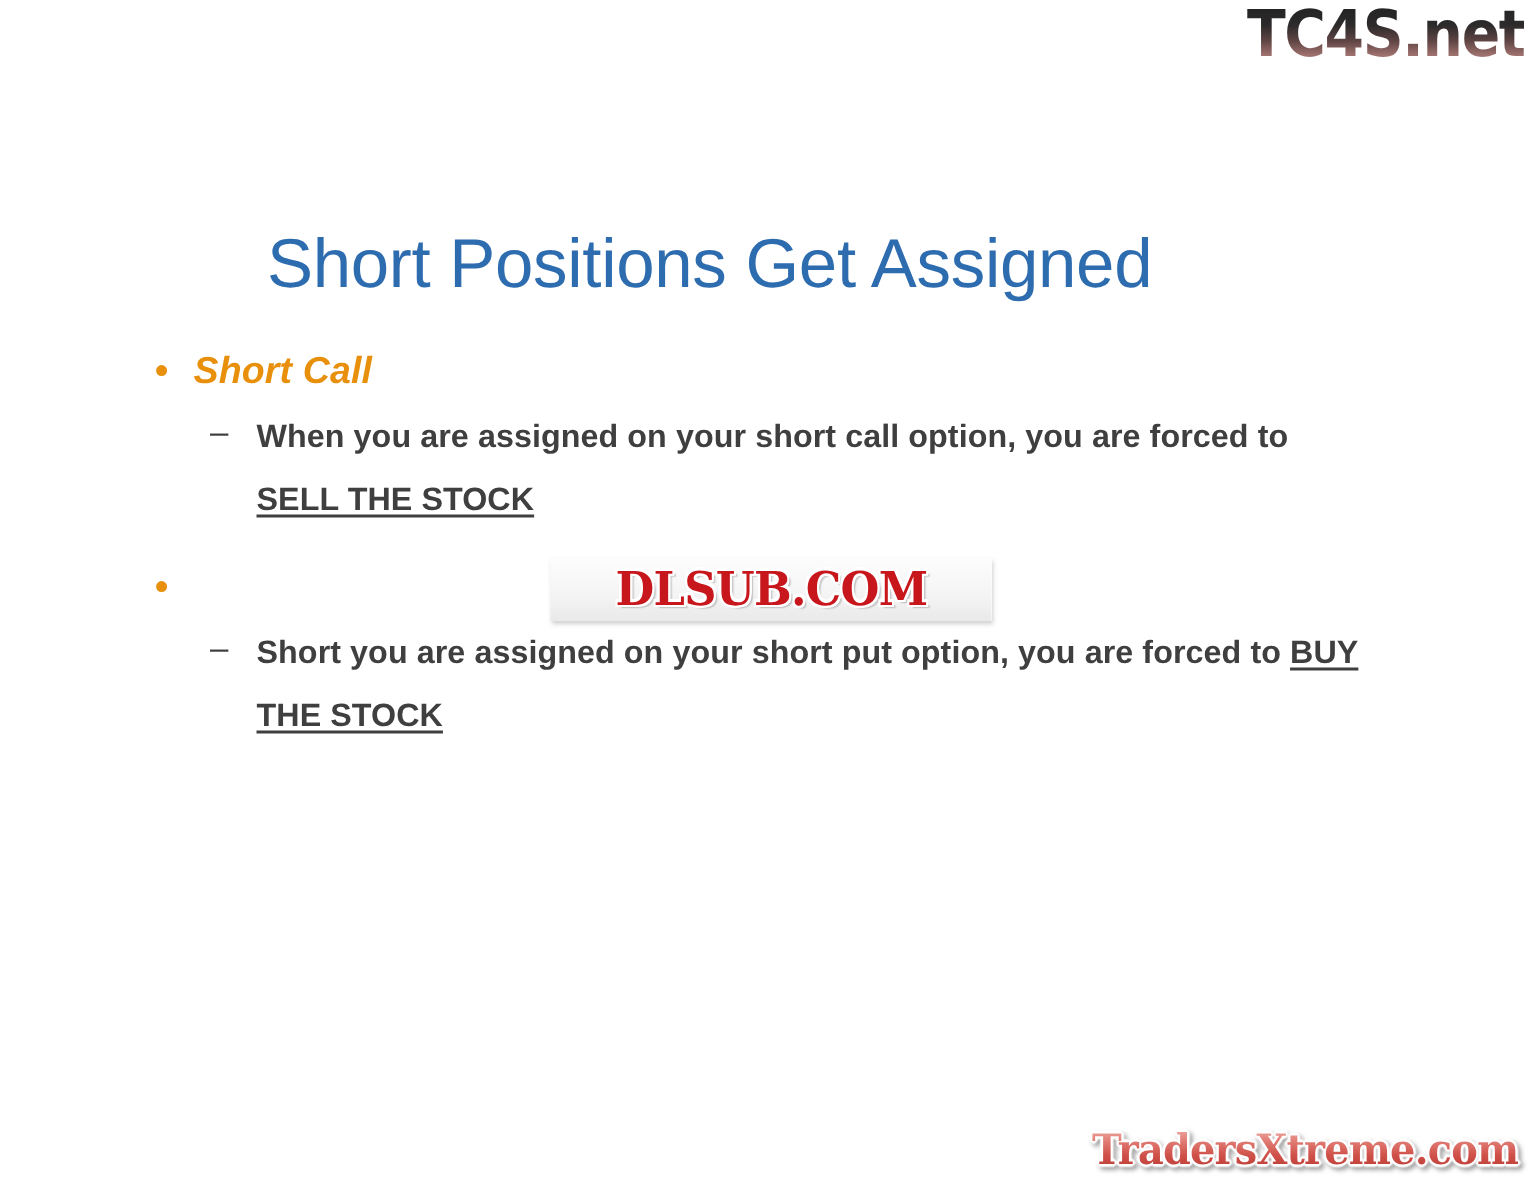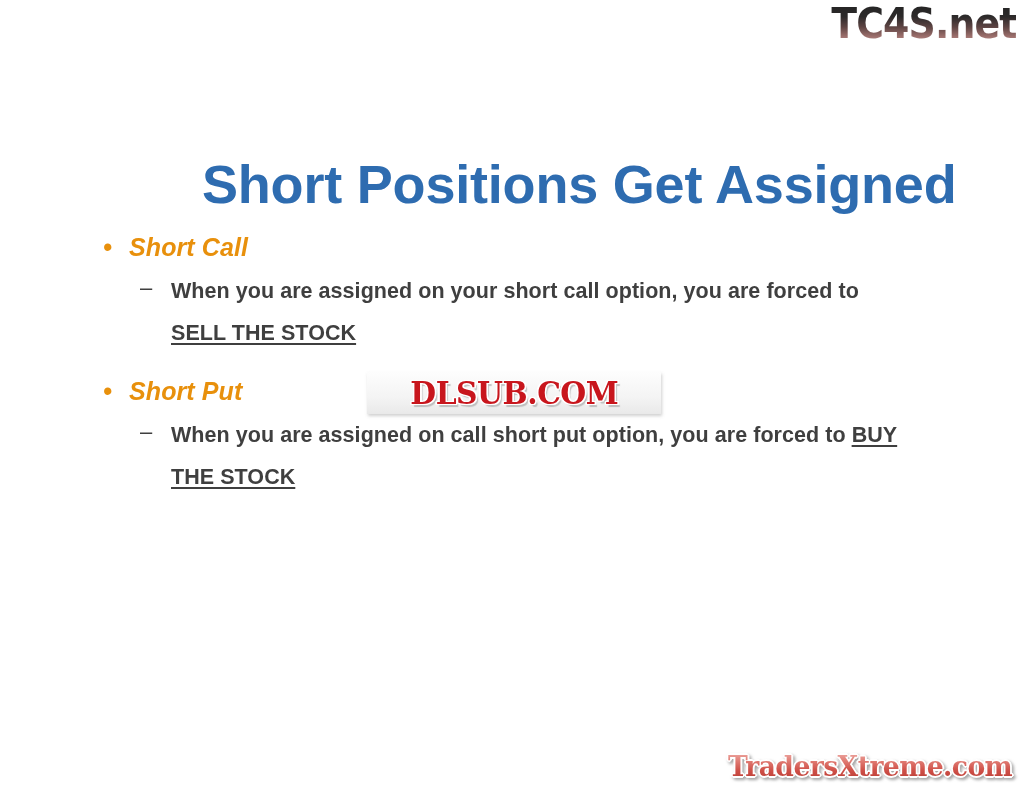--- a/index.html
+++ b/index.html
@@ -46,27 +46,26 @@
     -webkit-text-fill-color: transparent;
     white-space: nowrap;
     user-select: none;
   }
 
   
   .slide-title {
     position: absolute;
     left: 178px;
     top: 120px;
-    font-size: 54px;
+    font-size: 46px;
     line-height: 1.05;
-    font-weight: 700;
+    font-weight: 400;
     color: #2E6CB0;
     white-space: nowrap;
     letter-spacing: -0.2px;
-    margin-left: 24px;
   }
 
   
   .body-list {
     position: absolute;
     left: 96px;
     top: 228px;
     width: 856px;
   }
 
@@ -207,26 +206,25 @@
       <span class="l1-text">Short Call</span>
     </div>
 
     <div class="level2">
       <span class="l2-dash">–</span>
       <span class="l2-text"><span>When you are assigned on your short call option, you are forced to </span><u>SELL THE STOCK</u></span>
     </div>
 
     <div class="level1">
       <span class="l1-bullet">•</span>
-      <span class="l1-text">Short Put</span>
     </div>
 
     <div class="level2">
       <span class="l2-dash">–</span>
-      <span class="l2-text"><span>When you are assigned on call short put option, you are forced to </span><u>BUY THE STOCK</u></span>
+      <span class="l2-text"><span>Short you are assigned on your short put option, you are forced to </span><u>BUY THE STOCK</u></span>
     </div>
 
   </div>
 
   <div class="dlsub-watermark">
     <span class="dlsub-text">DLSUB.COM</span>
   </div>
 
   <div class="footer-logo">TradersXtreme.com</div>
 

